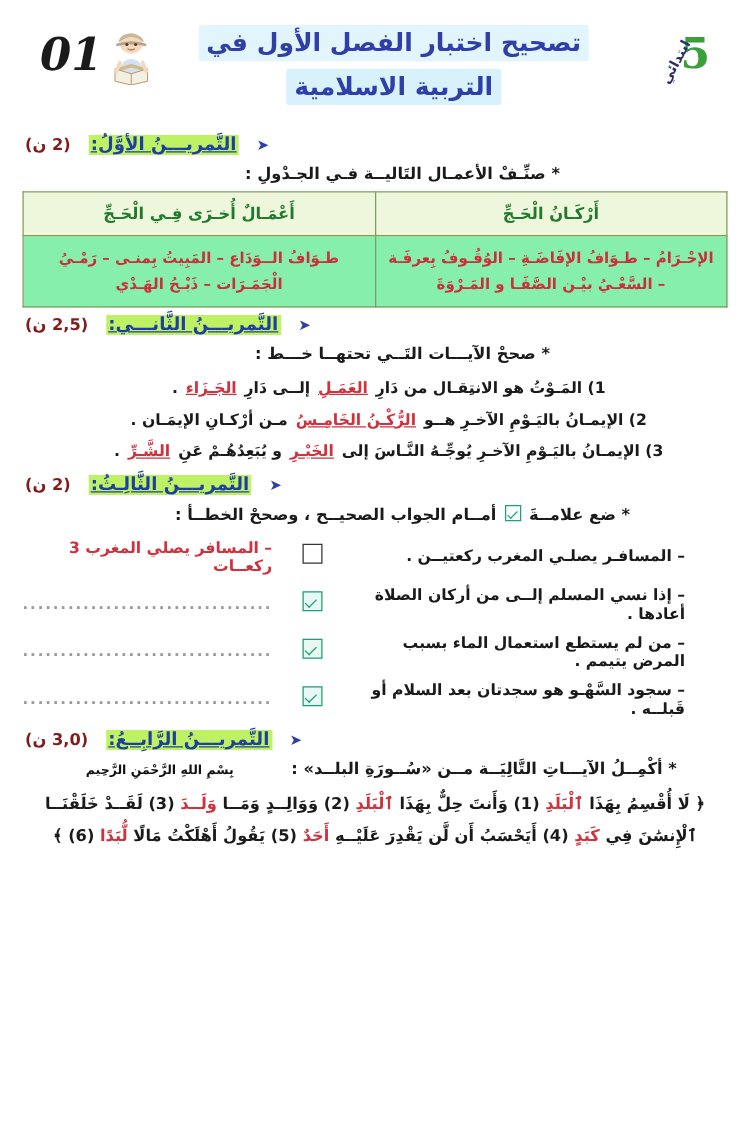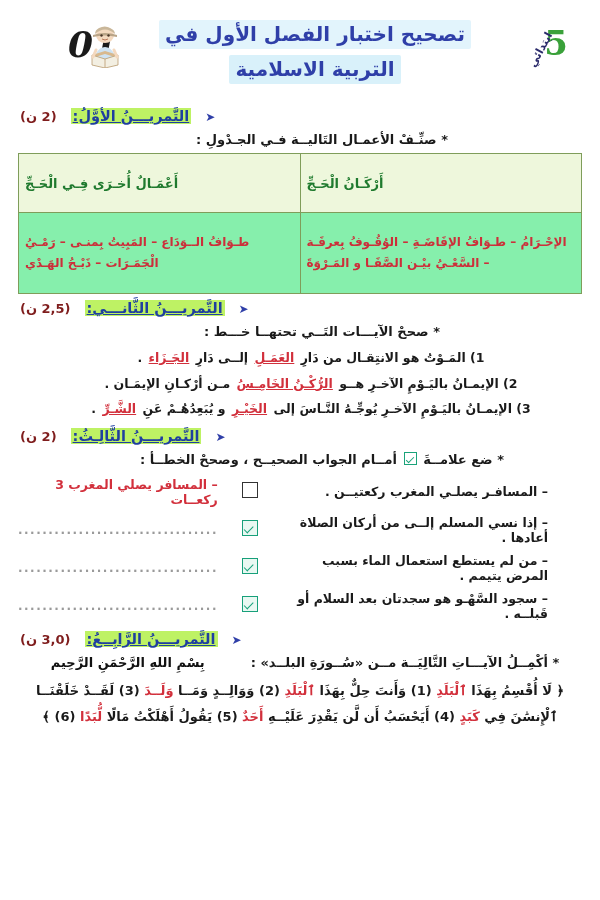--- a/index.html
+++ b/index.html
@@ -92,21 +92,20 @@
   .num-badge .nb-text {
     position: absolute;
     left: 4px;
     top: 2px;
     font-family: "DejaVu Serif", "Liberation Serif", serif;
     font-style: italic;
     font-weight: bold;
     font-size: 36px;
     color: #1a1a1a;
     line-height: 1;
-    margin-left: 36px;
   }
   .boy-icon {
     position: absolute;
     left: 58px;
     top: 0px;
     width: 38px;
     height: 44px;
   }
 
   
@@ -176,22 +175,22 @@
 
   
   .hajj-table {
     width: 100%;
     border-collapse: collapse;
     table-layout: fixed;
     margin: 4px 0 0 0;
   }
   .hajj-table th, .hajj-table td {
     border: 1px solid #7f9d5a;
-    padding: 17px 6px;
-    text-align: left;
+    padding: 5px 6px;
+    text-align: center;
     vertical-align: middle;
   }
   .hajj-table th {
     background: #eef7dc;
     color: #1f7a2e;
     font-size: 13px;
     font-weight: bold;
     height: 24px;
   }
   .hajj-table td {
@@ -304,21 +303,21 @@
     gap: 46px;
     margin: 8px 0 2px 0;
     padding-left: 10px;
   }
   .ayat-ins-text {
     font-size: 13px;
     font-weight: bold;
     color: #1a1a1a;
   }
   .basmala {
-    font-size: 13px;
+    font-size: 10px;
     font-weight: bold;
     color: #111;
   }
   .ayat-body {
     margin-top: 8px;
     font-size: 13px;
     font-weight: bold;
     color: #1a1a1a;
     text-align: center;
     line-height: 2.0;

